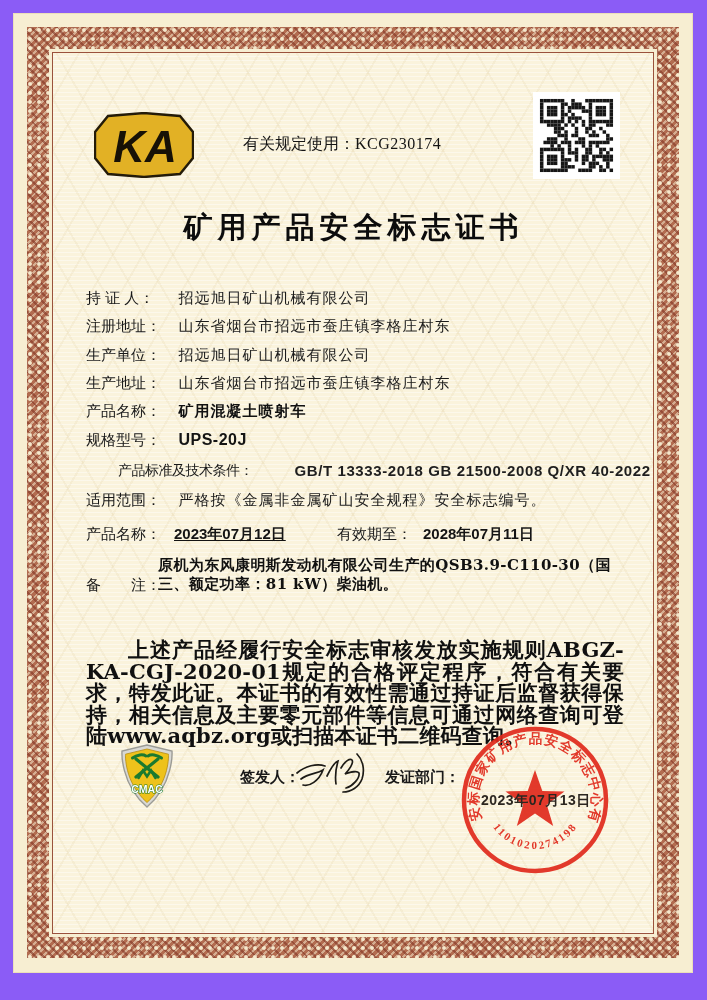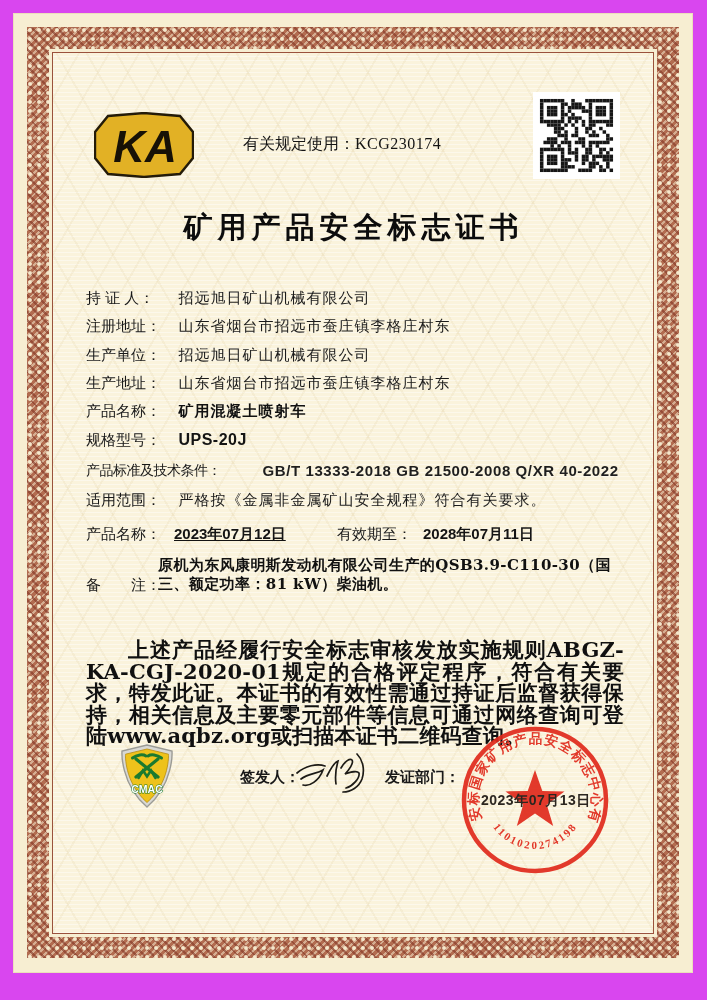--- a/index.html
+++ b/index.html
@@ -1,18 +1,18 @@
 <!DOCTYPE html>
 <html><head>
 <meta charset="utf-8">
 <style>
   html,body{margin:0;padding:0;}
   body{width:707px;height:1000px;background:#ffffff;position:relative;overflow:hidden;
        font-family:"Liberation Sans",sans-serif;}
-  .page{position:absolute;inset:0;background:#d946ef;}
+  .page{position:absolute;inset:0;background:#8b5cf6;}
 
   
   .band-cream{position:absolute;top:13px;left:13px;right:14px;bottom:27px;
     background:#f7eed2;border:1px solid #ecdfba;}
   .band-pattern{position:absolute;top:27px;left:27px;right:28px;bottom:42px;
     background-color:#b26c50;
     background-image:
       radial-gradient(circle at 3px 3px, rgba(248,238,210,.95) 1.4px, transparent 2.4px),
       repeating-linear-gradient(45deg, rgba(128,52,36,.55) 0 2px, transparent 2px 6px),
       repeating-linear-gradient(-45deg, rgba(248,238,210,.5) 0 2px, transparent 2px 5px);
@@ -36,21 +36,21 @@
   .qr{position:absolute;left:533px;top:92px;width:87px;height:87px;background:#fff;}
 
   
   .title{position:absolute;left:0;top:208px;width:707px;text-align:center;
     font-family:"Liberation Serif",serif;font-weight:bold;font-size:29px;
     letter-spacing:5px;color:#0c0c0c;}
 
   
   .row{position:absolute;left:86px;white-space:nowrap;}
   .lbl{display:inline-block;width:88px;font-size:15px;color:#181818;vertical-align:top;}
-  .lbl-long{display:inline-block;width:172px;font-size:14px;letter-spacing:-0.5px;color:#181818;vertical-align:top;}
+  .lbl-long{display:inline-block;width:172px;font-size:14px;letter-spacing:-0.5px;color:#181818;vertical-align:top;margin-left:32px;}
   .val-kai{font-family:"DejaVu Serif",serif;font-size:15px;color:#1b1b1b;letter-spacing:1px;}
   .val-kai-b{font-family:"DejaVu Serif",serif;font-size:15px;font-weight:bold;color:#111;letter-spacing:1px;}
   .val-model{font-family:"Liberation Sans",sans-serif;font-weight:bold;font-size:16px;color:#141414;letter-spacing:.5px;}
   .val-std{font-family:"Liberation Sans",sans-serif;font-weight:bold;font-size:15px;color:#1e1e1e;letter-spacing:.6px;}
   .r1{top:289px}.r2{top:317px}.r3{top:346px}.r4{top:374px}
   .r5{top:402px}.r6{top:431px}.r7{top:462px}.r8{top:491px}
 
   .dates{position:absolute;top:525px;left:0;width:707px;height:20px;}
   .dates span{position:absolute;white-space:nowrap;}
   .d-lbl1{left:86px;font-size:15px;color:#181818;}
@@ -367,21 +367,21 @@
     <div class="row r6">
       <span class="lbl">规格型号：</span>
       <span class="val-model">UPS-20J</span>
     </div>
     <div class="row r7">
       <span class="lbl-long">产品标准及技术条件：</span>
       <span class="val-std">GB/T 13333-2018 GB 21500-2008 Q/XR 40-2022</span>
     </div>
     <div class="row r8">
       <span class="lbl">适用范围：</span>
-      <span class="val-kai">严格按《金属非金属矿山安全规程》符合有关要求。</span>
+      <span class="val-kai">严格按《金属非金属矿山安全规程》安全标志编号。</span>
     </div>
 
     <div class="dates">
       <span class="d-lbl1">产品名称：</span>
       <span class="d-val1">2023年07月12日</span>
       <span class="d-lbl2">有效期至：</span>
       <span class="d-val2">2028年07月11日</span>
     </div>
 
     <div class="remark">

